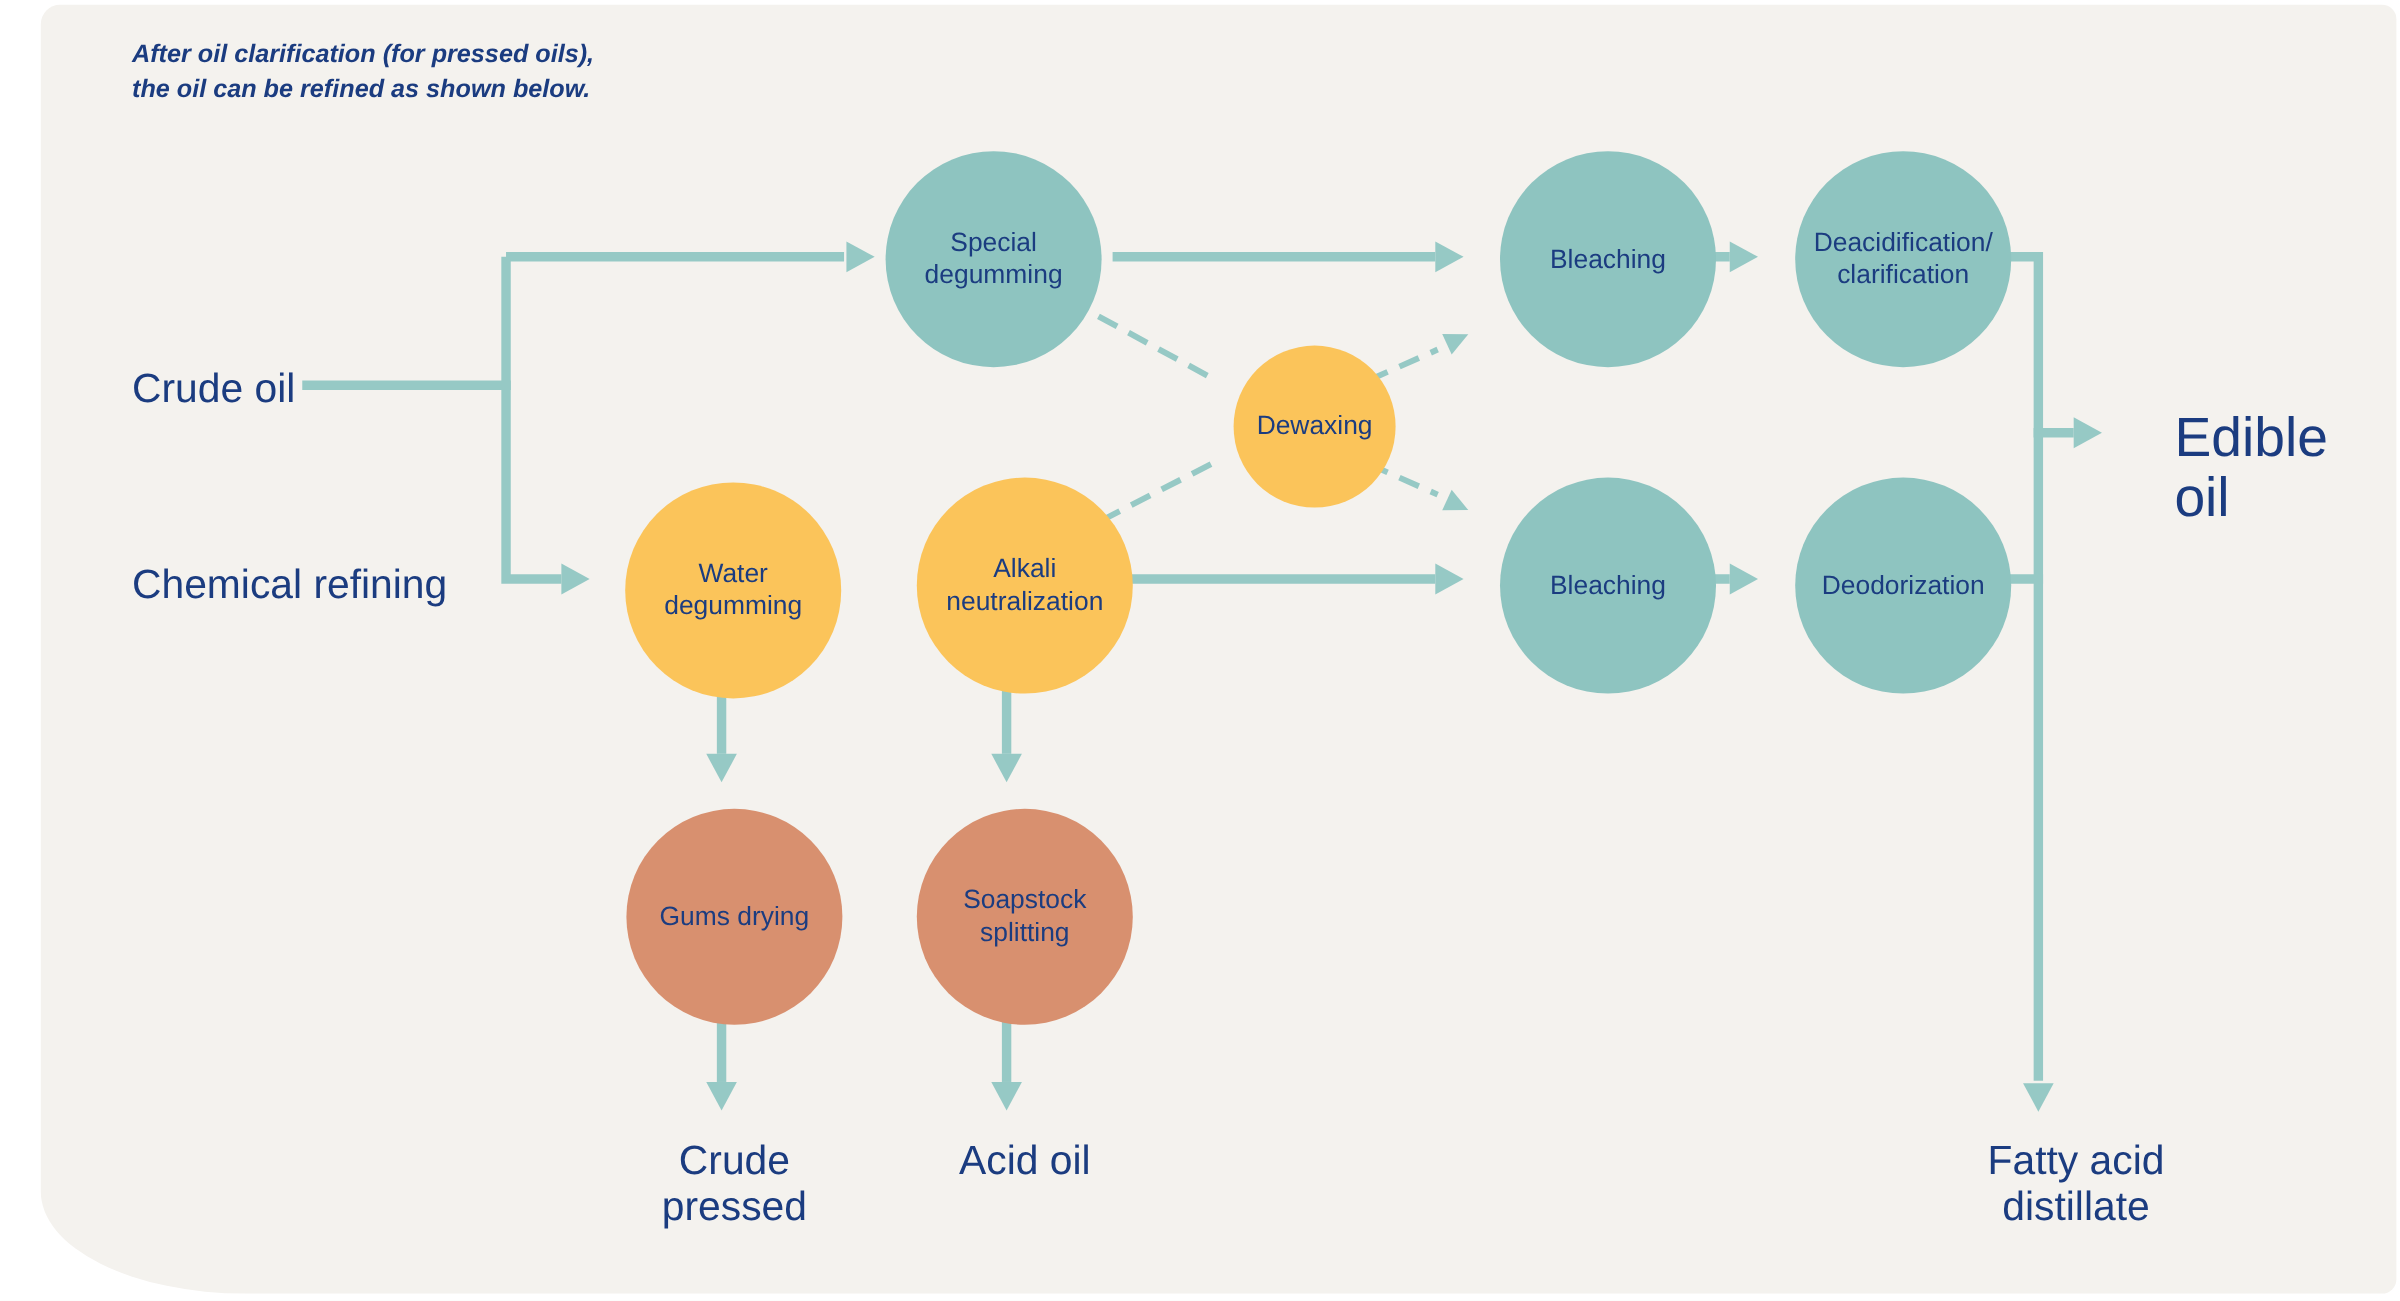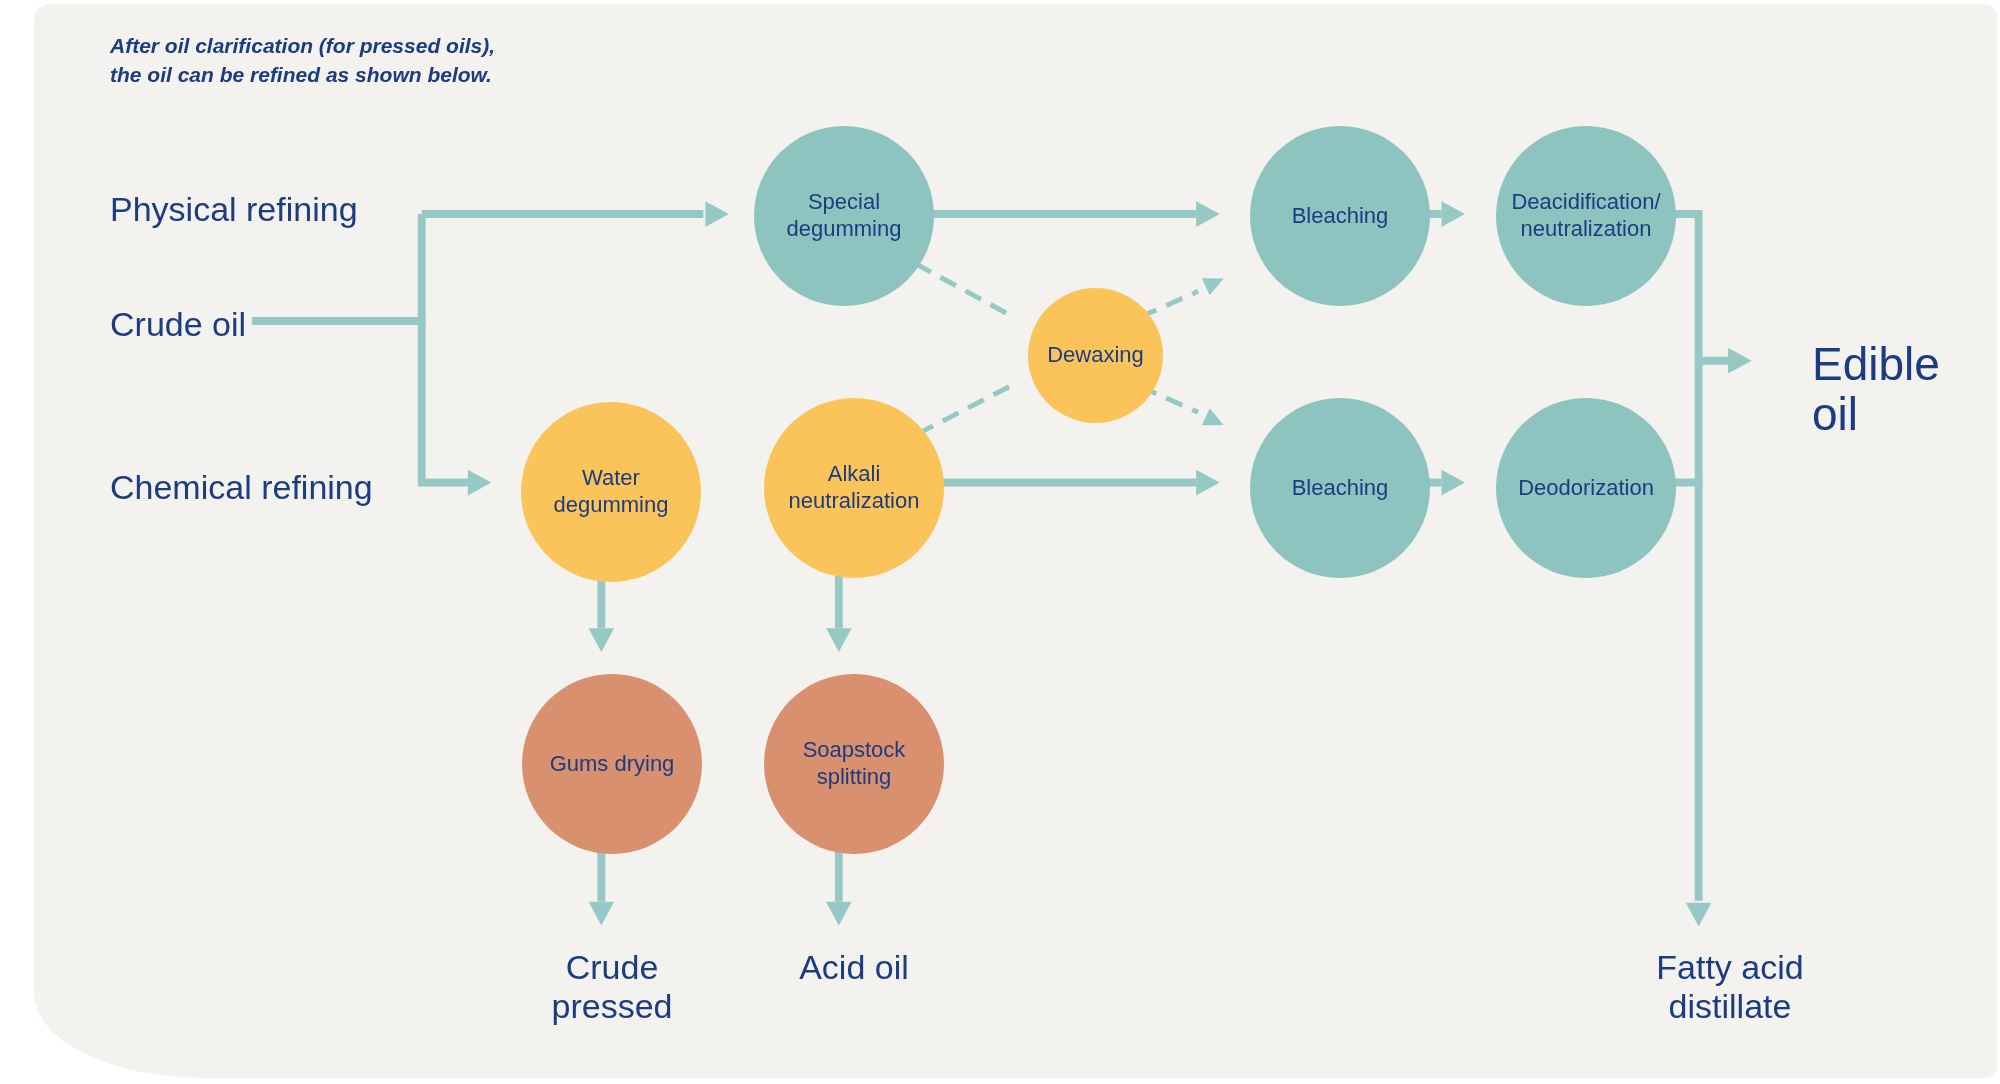--- a/index.html
+++ b/index.html
@@ -107,34 +107,33 @@
         <polygon class="head" points="0,0 -20,-9.5 -20,9.5" transform="translate(1212,425) rotate(25)"></polygon>
         <path class="conn-dash" d="M900,434 L998,384"></path>
         <path class="conn-dash" d="M1127,316 L1186,290"></path>
         <polygon class="head" points="0,0 -20,-9.5 -20,9.5" transform="translate(1212,277) rotate(-25)"></polygon>
       </g>
     </svg>
 
     <div class="note">After oil clarification (for pressed oils),
 the oil can be refined as shown below.</div>
 
-    <div class="side-label" style="top:186px">Physical refining</div>
     <div class="side-label" style="top:301px">Crude oil</div>
     <div class="side-label" style="top:464px">Chemical refining</div>
 
-    <div class="node node--teal" style="left:720px; top:122px">
+    <div class="node node--teal" style="left:704px; top:122px">
       <span>Special
 degumming</span>
     </div>
     <div class="node node--teal" style="left:1216px; top:122px">
       <span>Bleaching</span>
     </div>
     <div class="node node--teal" style="left:1462px; top:122px">
       <span>Deacidification/
-neutralization</span>
+clarification</span>
     </div>
     <div class="node node--yellow node--sm" style="left:994px; top:284px">
       <span>Dewaxing</span>
     </div>
     <div class="node node--yellow" style="left:487px; top:398px">
       <span>Water
 degumming</span>
     </div>
     <div class="node node--yellow" style="left:730px; top:394px">
       <span>Alkali

